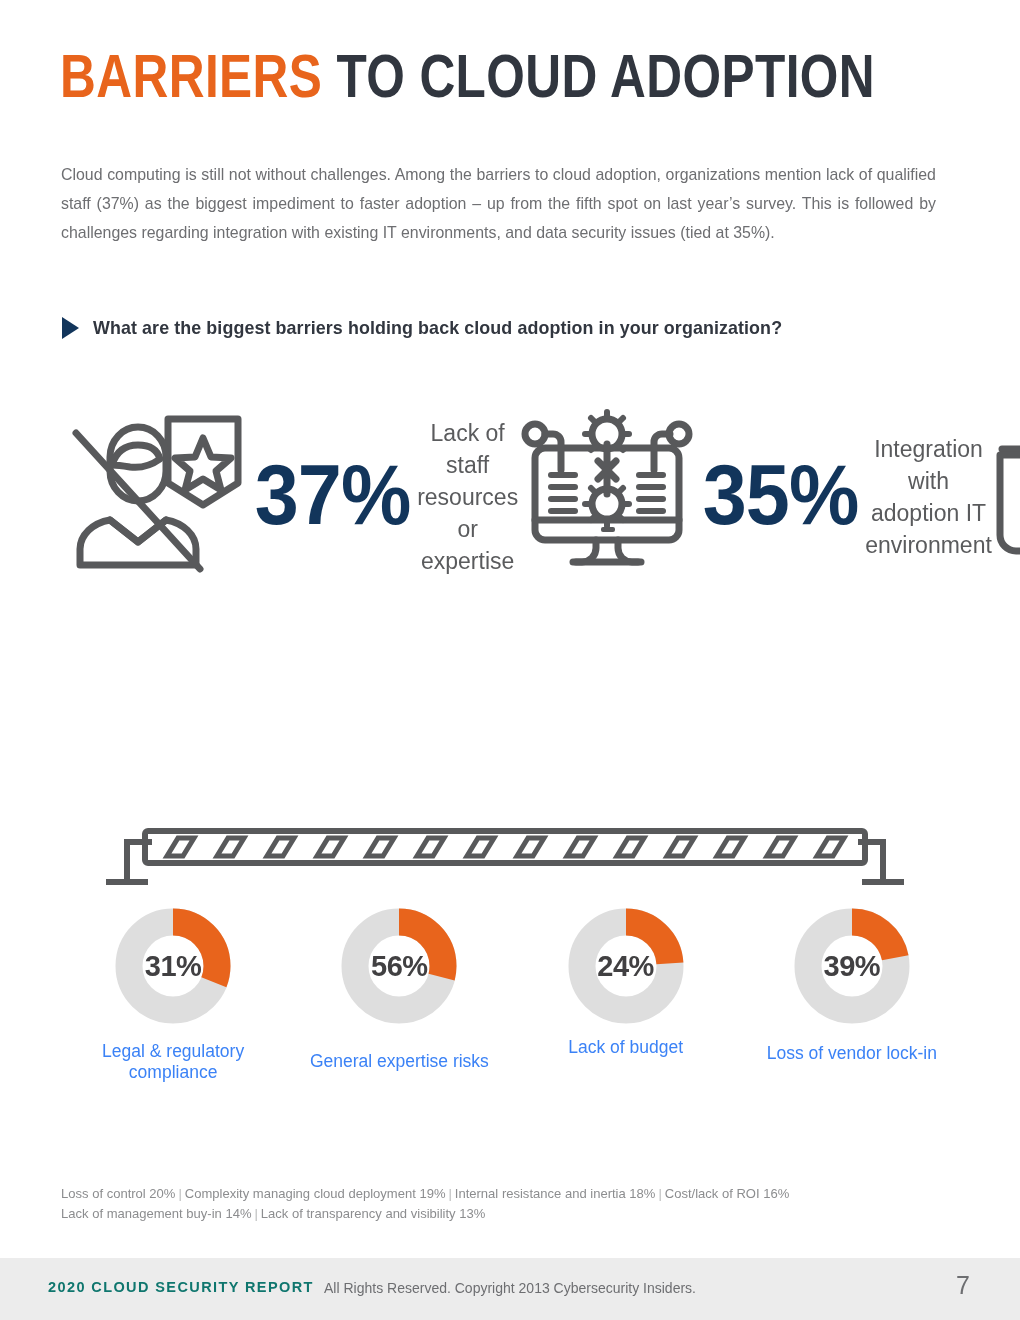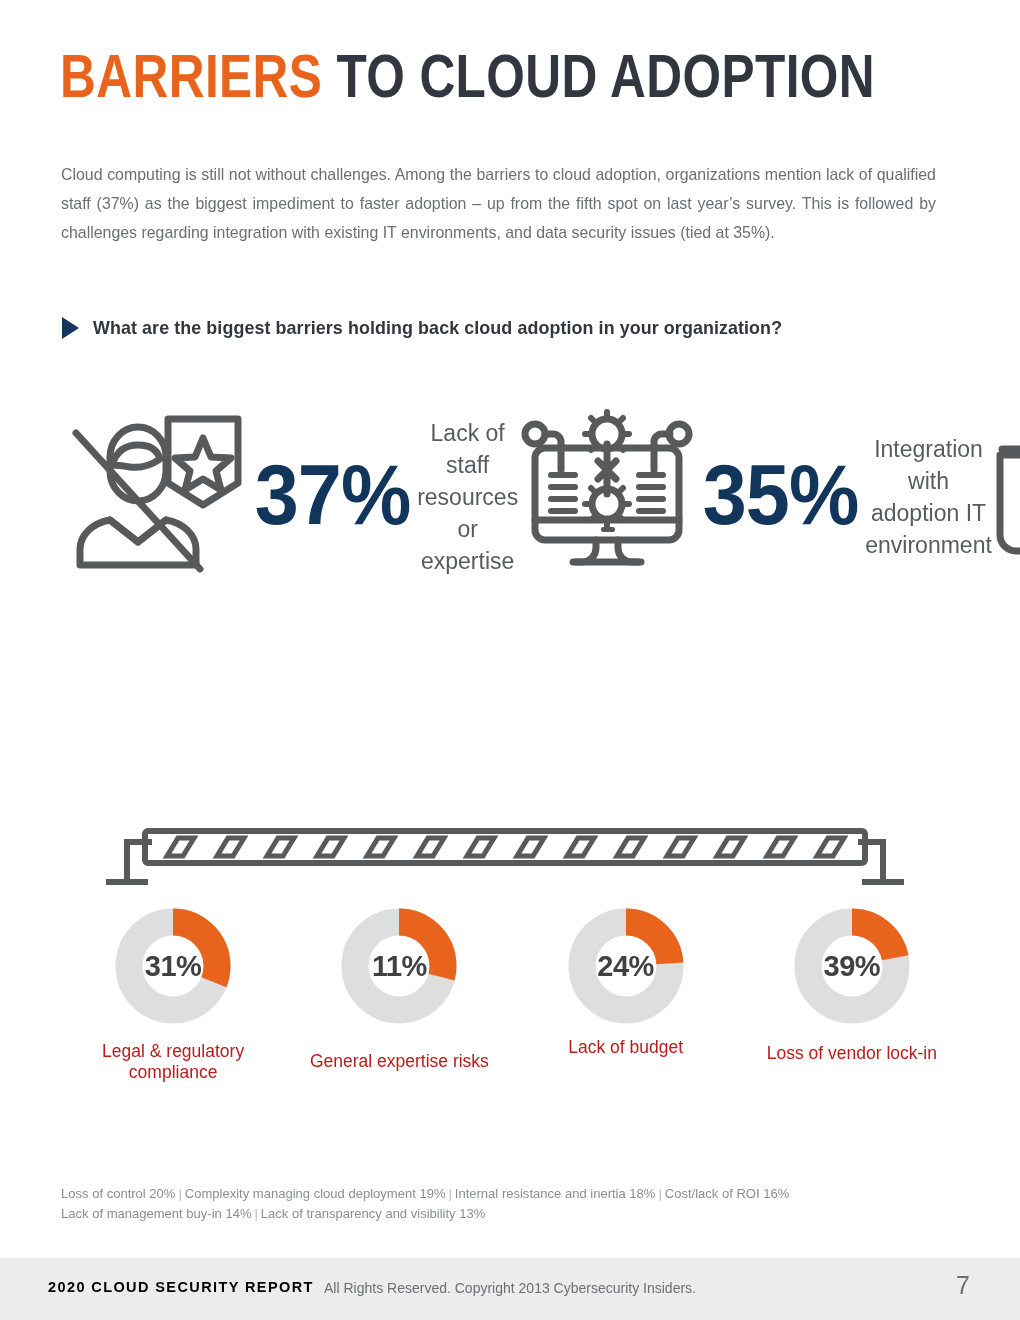--- a/index.html
+++ b/index.html
@@ -151,21 +151,21 @@
     justify-content: center;
     font-family: "Liberation Sans Narrow", "Liberation Sans", sans-serif;
     font-weight: 700;
     font-size: 29px;
     color: #414042;
     letter-spacing: -0.5px;
   }
   .donut-label {
     font-size: 17.5px;
     line-height: 21px;
-    color: #b91c1c;
+    color: #3b82f6;
     text-align: center;
     max-width: 210px;
   }
   .dl-pos-0 { margin-top: 14px; }
   .dl-pos-1 { margin-top: 24px; }
   .dl-pos-2 { margin-top: 10px; }
   .dl-pos-3 { margin-top: 16px; }
 
   
   .footnote {
@@ -196,21 +196,21 @@
     height: 100%;
   }
   .footer-title {
     position: absolute;
     left: 48px;
     top: 21px;
     font-family: "Liberation Sans Narrow", "Liberation Sans", sans-serif;
     font-weight: 700;
     font-size: 14.5px;
     letter-spacing: 1.4px;
-    color: #000000;
+    color: #0f766e;
   }
   .footer-copy {
     position: absolute;
     left: 0; right: 0;
     top: 22px;
     text-align: center;
     font-size: 14px;
     color: #6d6e71;
   }
   .footer-page {
@@ -392,21 +392,21 @@
     </div>
     <div class="donut-label dl-pos-0">Legal &amp; regulatory compliance</div>
   </div>
 
   <div class="donut-col">
     <div class="donut">
       <svg width="122" height="122" viewBox="0 0 122 122">
         <circle cx="61" cy="61" r="44" fill="none" stroke="#DEDEDE" stroke-width="27"></circle>
         <circle class="donut-arc" cx="61" cy="61" r="44" fill="none" stroke="#E8641C" stroke-width="27" transform="rotate(-90 61 61)" stroke-dasharray="80.17344451961151 276.46015351590177"></circle>
       </svg>
-      <div class="donut-value">11%</div>
+      <div class="donut-value">56%</div>
     </div>
     <div class="donut-label dl-pos-1">General expertise risks</div>
   </div>
 
   <div class="donut-col">
     <div class="donut">
       <svg width="122" height="122" viewBox="0 0 122 122">
         <circle cx="61" cy="61" r="44" fill="none" stroke="#DEDEDE" stroke-width="27"></circle>
         <circle class="donut-arc" cx="61" cy="61" r="44" fill="none" stroke="#E8641C" stroke-width="27" transform="rotate(-90 61 61)" stroke-dasharray="66.35043684381642 276.46015351590177"></circle>
       </svg>

